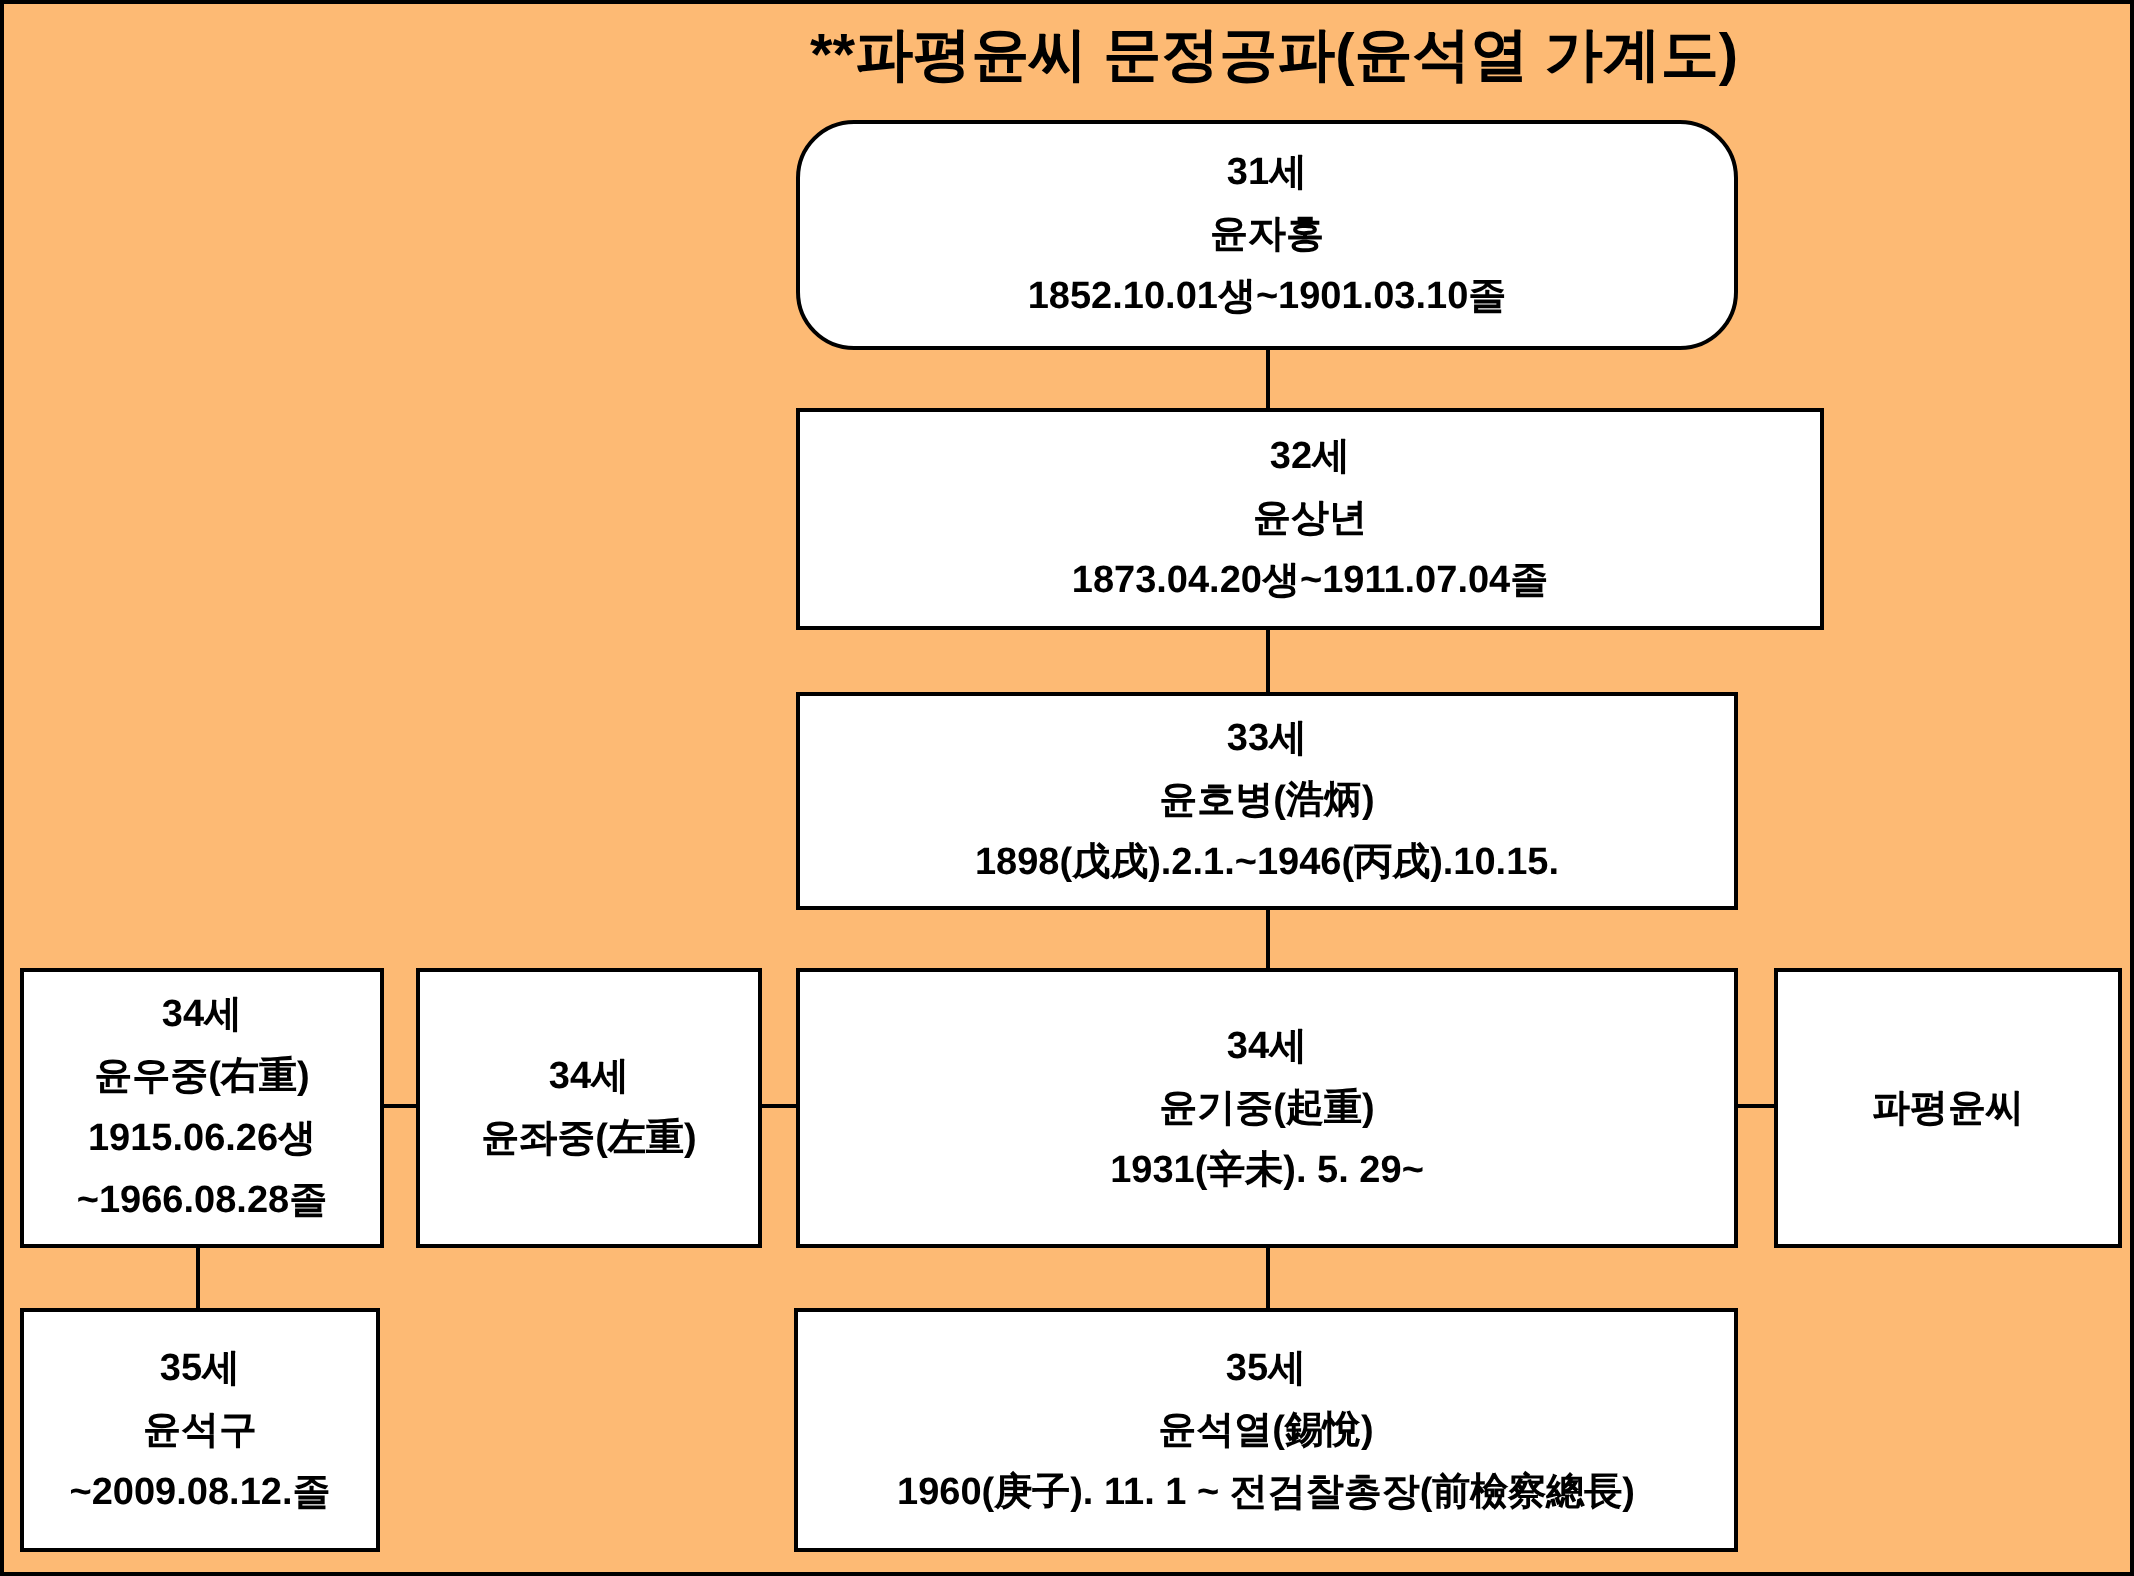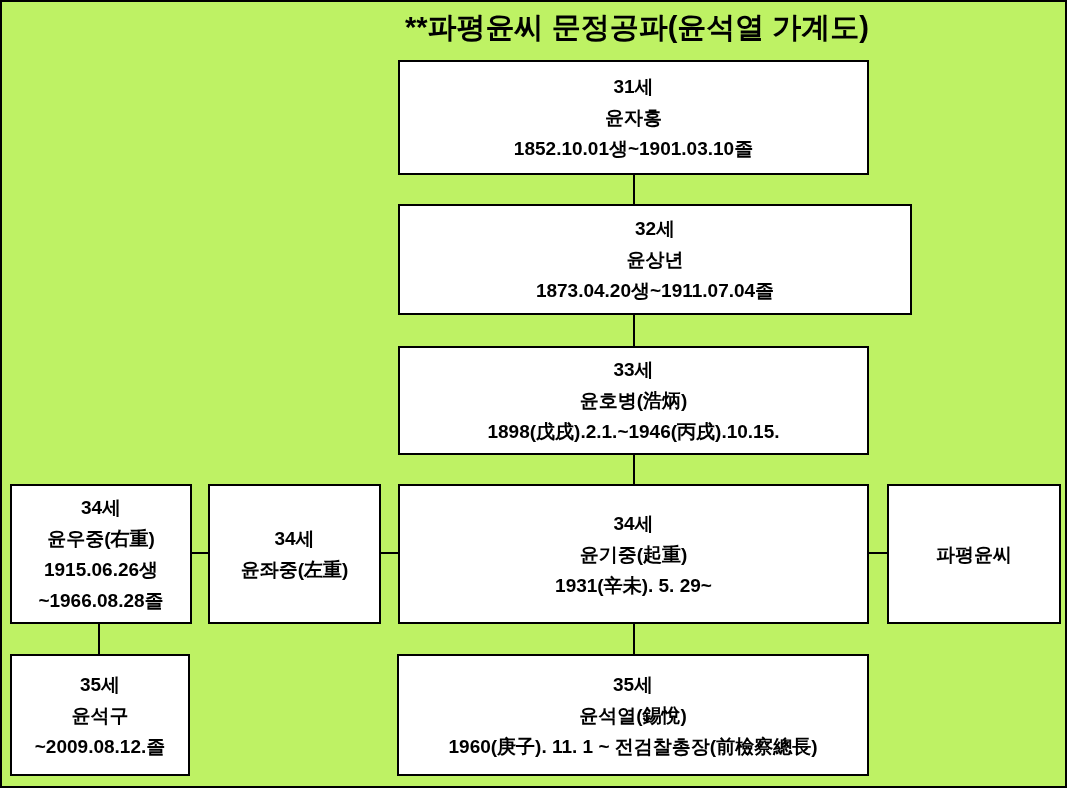--- a/index.html
+++ b/index.html
@@ -4,21 +4,21 @@
 <style>
   html, body {
     margin: 0;
     padding: 0;
     background: #ffffff;
   }
   #canvas {
     position: relative;
     width: 1067px;
     height: 788px;
-    background: #bef264;
+    background: #fdba74;
     border: 2px solid #000000;
     box-sizing: border-box;
     overflow: hidden;
     font-family: "Liberation Sans", "DejaVu Sans", sans-serif;
     color: #000000;
   }
   .title {
     position: absolute;
     top: 6px;
     left: 635px;
@@ -44,21 +44,21 @@
   }
   .box .tline {
     padding: 6px 2px;
     white-space: nowrap;
   }
   .conn {
     position: absolute;
     background: #000000;
   }
   
-  #b31   { left: 396px; top: 58px;  width: 471px; height: 115px; }
+  #b31   { left: 396px; top: 58px;  width: 471px; height: 115px; border-radius: 29px; }
   #b32   { left: 396px; top: 202px; width: 514px; height: 111px; }
   #b33   { left: 396px; top: 344px; width: 471px; height: 109px; }
   #b34   { left: 396px; top: 482px; width: 471px; height: 140px; }
   #b35sy { left: 395px; top: 652px; width: 472px; height: 122px; }
   
   #b34u  { left: 8px;   top: 482px; width: 182px; height: 140px; }
   #b34j  { left: 206px; top: 482px; width: 173px; height: 140px; }
   #bclan { left: 885px; top: 482px; width: 174px; height: 140px; text-align: center; }
   #b35sk { left: 8px;   top: 652px; width: 180px; height: 122px; }
   

